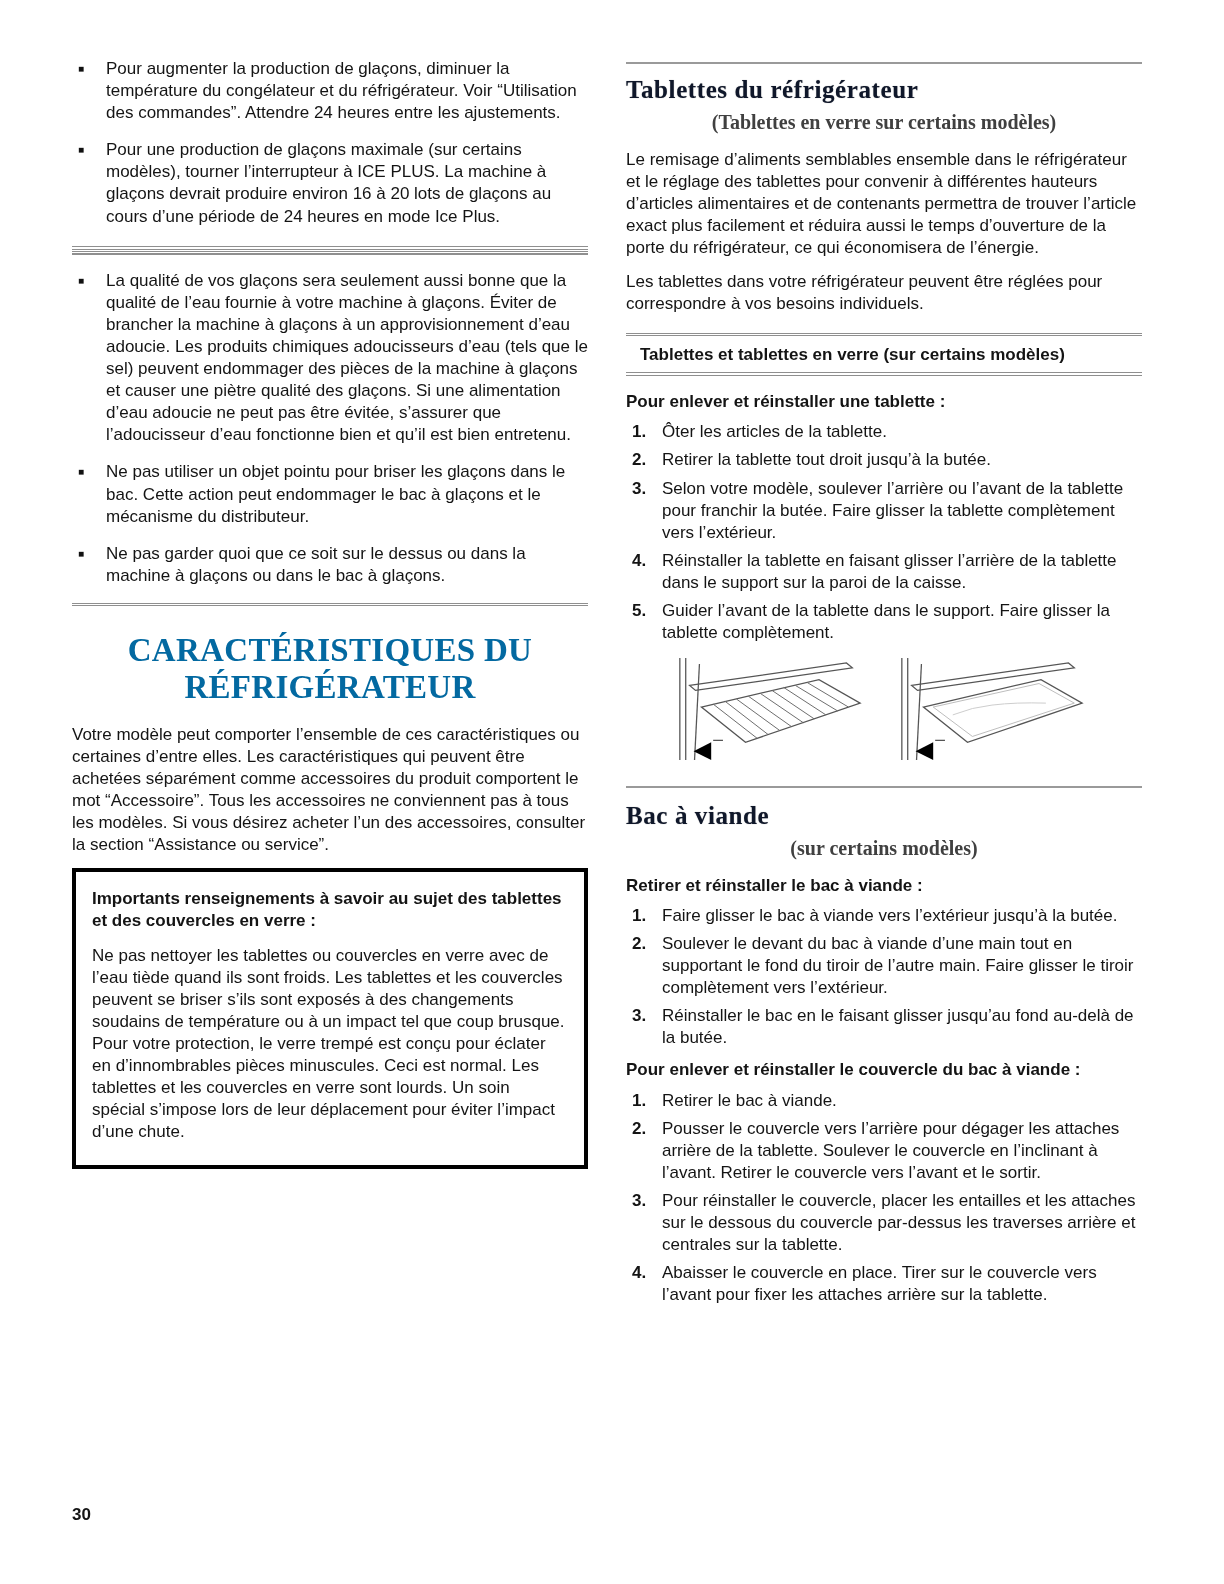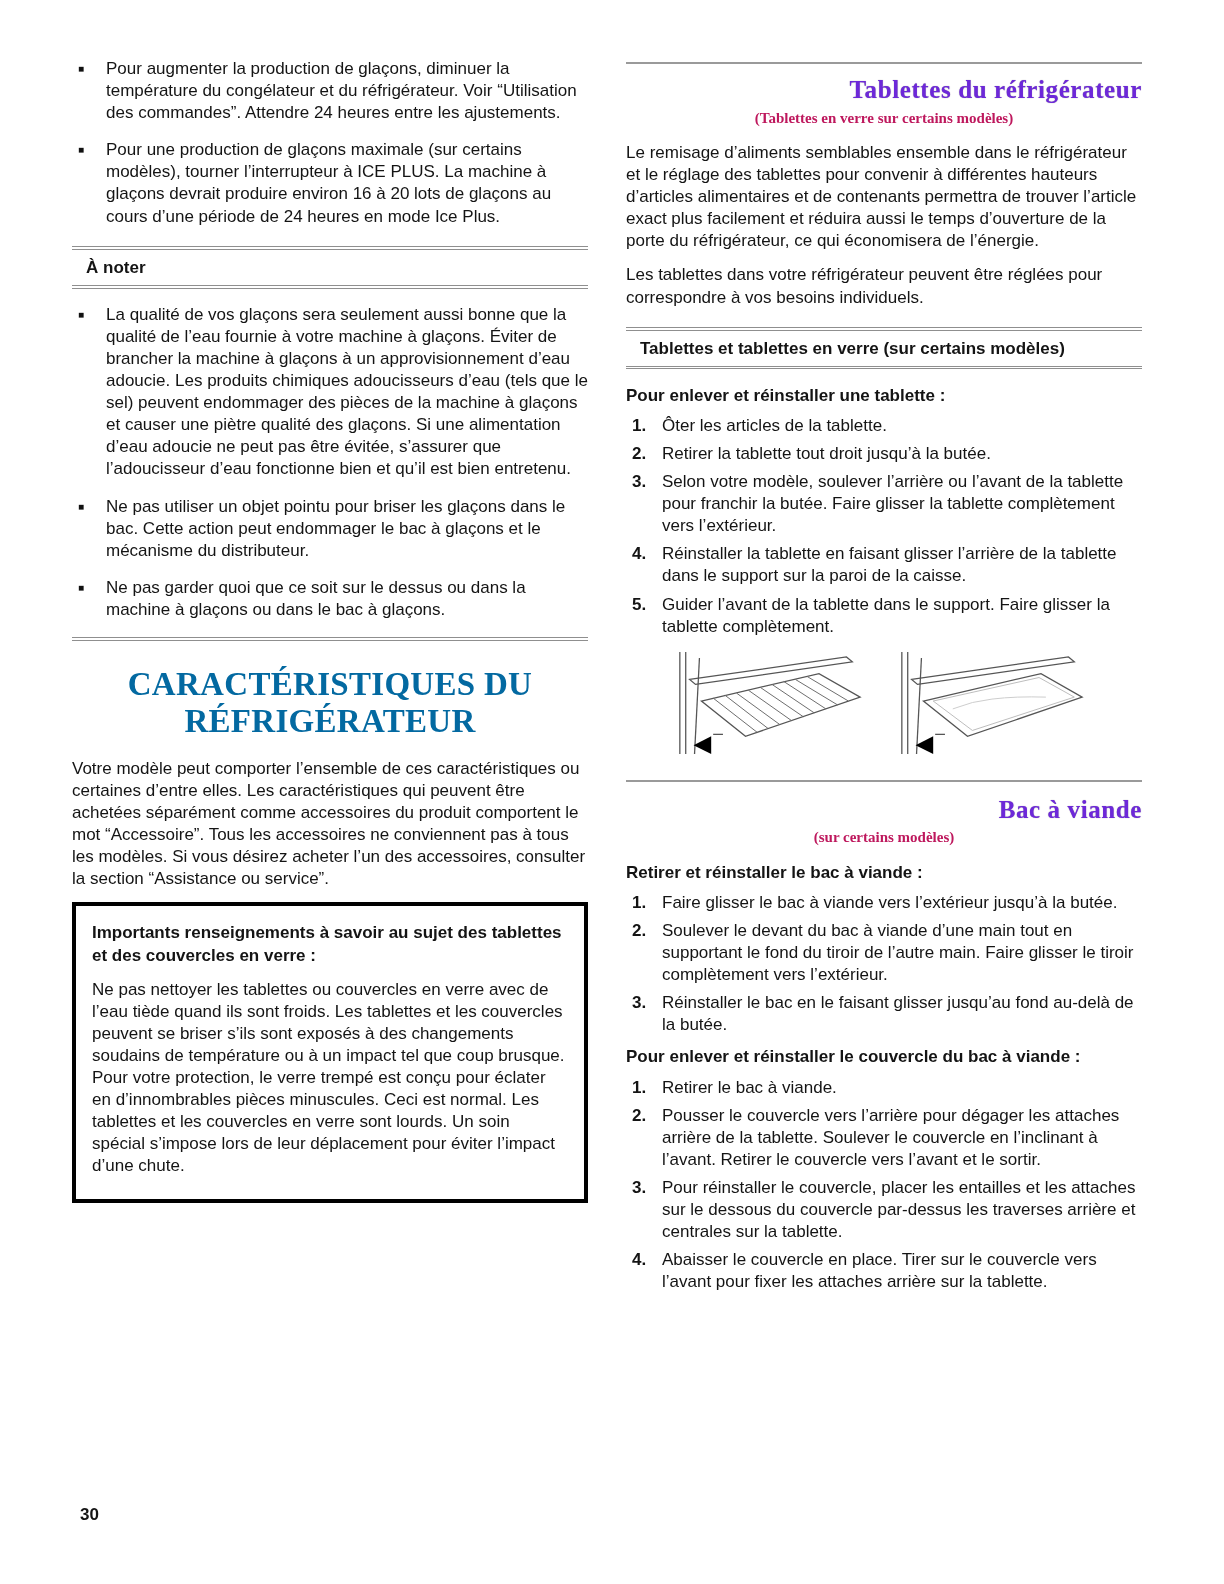--- a/index.html
+++ b/index.html
@@ -36,41 +36,41 @@
 
   
   .big-title {
     font-family:"Liberation Serif", serif; font-weight:700;
     font-size:33px; line-height:1.12; text-align:center;
     margin:24px 10px 18px 10px; letter-spacing:0.3px; color:#0369a1;
   }
 
   
   .deco {
-    font-family:"Liberation Serif", serif; font-weight:700; color:#6d28d9;
-    font-size:25px; text-align:right; margin:10px 0 2px 0; letter-spacing:0.6px;
+    font-family:"Liberation Serif", serif; font-weight:700; color:#0f172a;
+    font-size:25px; text-align:left; margin:10px 0 2px 0; letter-spacing:0.6px;
     text-shadow:0 0 1px #9b9b9b;
   }
   .deco-sub {
-    font-family:"Liberation Serif", serif; font-weight:600; color:#be185d;
-    font-size:15px; text-align:center; margin:0 0 14px 0;
+    font-family:"Liberation Serif", serif; font-weight:600; color:#404040;
+    font-size:20px; text-align:center; margin:0 0 14px 0;
   }
 
   .proc-title { font-weight:700; margin:10px 0 8px 0; }
 
   .step { display:flex; margin:0 0 6px 6px; }
   .step .num { flex:0 0 30px; font-weight:700; }
   .step .txt { flex:1; }
 
   .notice-box { border:4px solid #000; padding:16px 18px 10px 16px; margin-top:8px; }
   .notice-title { font-weight:700; margin-bottom:12px; }
 
   .illos { display:flex; gap:26px; margin:12px 0 10px 46px; align-items:flex-end; }
 
-  .pageno { position:absolute; left:80px; bottom:58px; font-weight:700; font-size:17px; }
+  .pageno { position:absolute; left:72px; bottom:58px; font-weight:700; font-size:17px; }
 
   svg .ln { stroke:#555; stroke-width:1.3; fill:none; }
   svg .hatch { stroke:#6a6a6a; stroke-width:1; }
 </style>
 </head>
 <body>
 
 <div class="page">
   <div class="columns">
 
@@ -80,21 +80,20 @@
         <span class="sq">■</span>
         <span class="txt">Pour augmenter la production de glaçons, diminuer la température du congélateur et du réfrigérateur. Voir “Utilisation des commandes”. Attendre 24 heures entre les ajustements.</span>
       </div>
       <div class="bullet">
         <span class="sq">■</span>
         <span class="txt">Pour une production de glaçons maximale (sur certains modèles), tourner l’interrupteur à ICE PLUS. La machine à glaçons devrait produire environ 16 à 20 lots de glaçons au cours d’une période de 24 heures en mode Ice Plus.</span>
       </div>
 
       <div class="band">
         <div class="stripes"></div>
-        <div class="band-text">À noter</div>
         <div class="stripes"></div>
       </div>
 
       <div class="bullet">
         <span class="sq">■</span>
         <span class="txt">La qualité de vos glaçons sera seulement aussi bonne que la qualité de l’eau fournie à votre machine à glaçons. Éviter de brancher la machine à glaçons à un approvisionnement d’eau adoucie. Les produits chimiques adoucisseurs d’eau (tels que le sel) peuvent endommager des pièces de la machine à glaçons et causer une piètre qualité des glaçons. Si une alimentation d’eau adoucie ne peut pas être évitée, s’assurer que l’adoucisseur d’eau fonctionne bien et qu’il est bien entretenu.</span>
       </div>
       <div class="bullet">
         <span class="sq">■</span>
         <span class="txt">Ne pas utiliser un objet pointu pour briser les glaçons dans le bac. Cette action peut endommager le bac à glaçons et le mécanisme du distributeur.</span>

